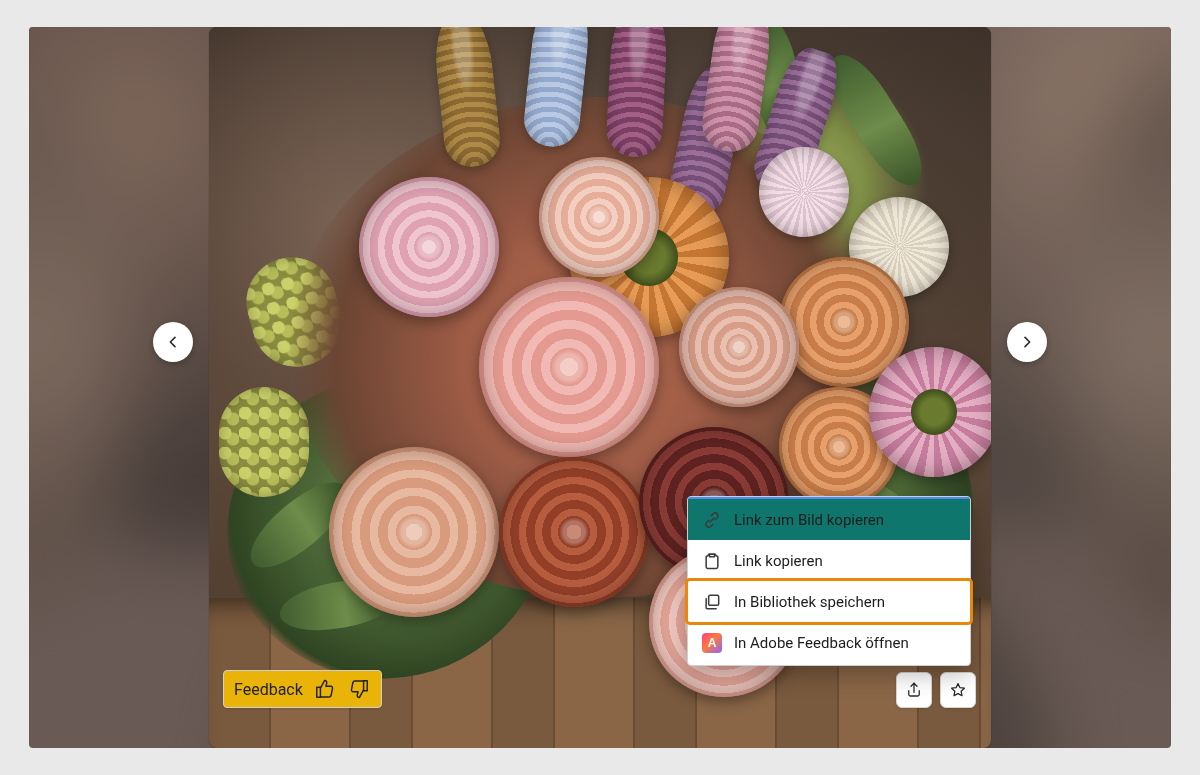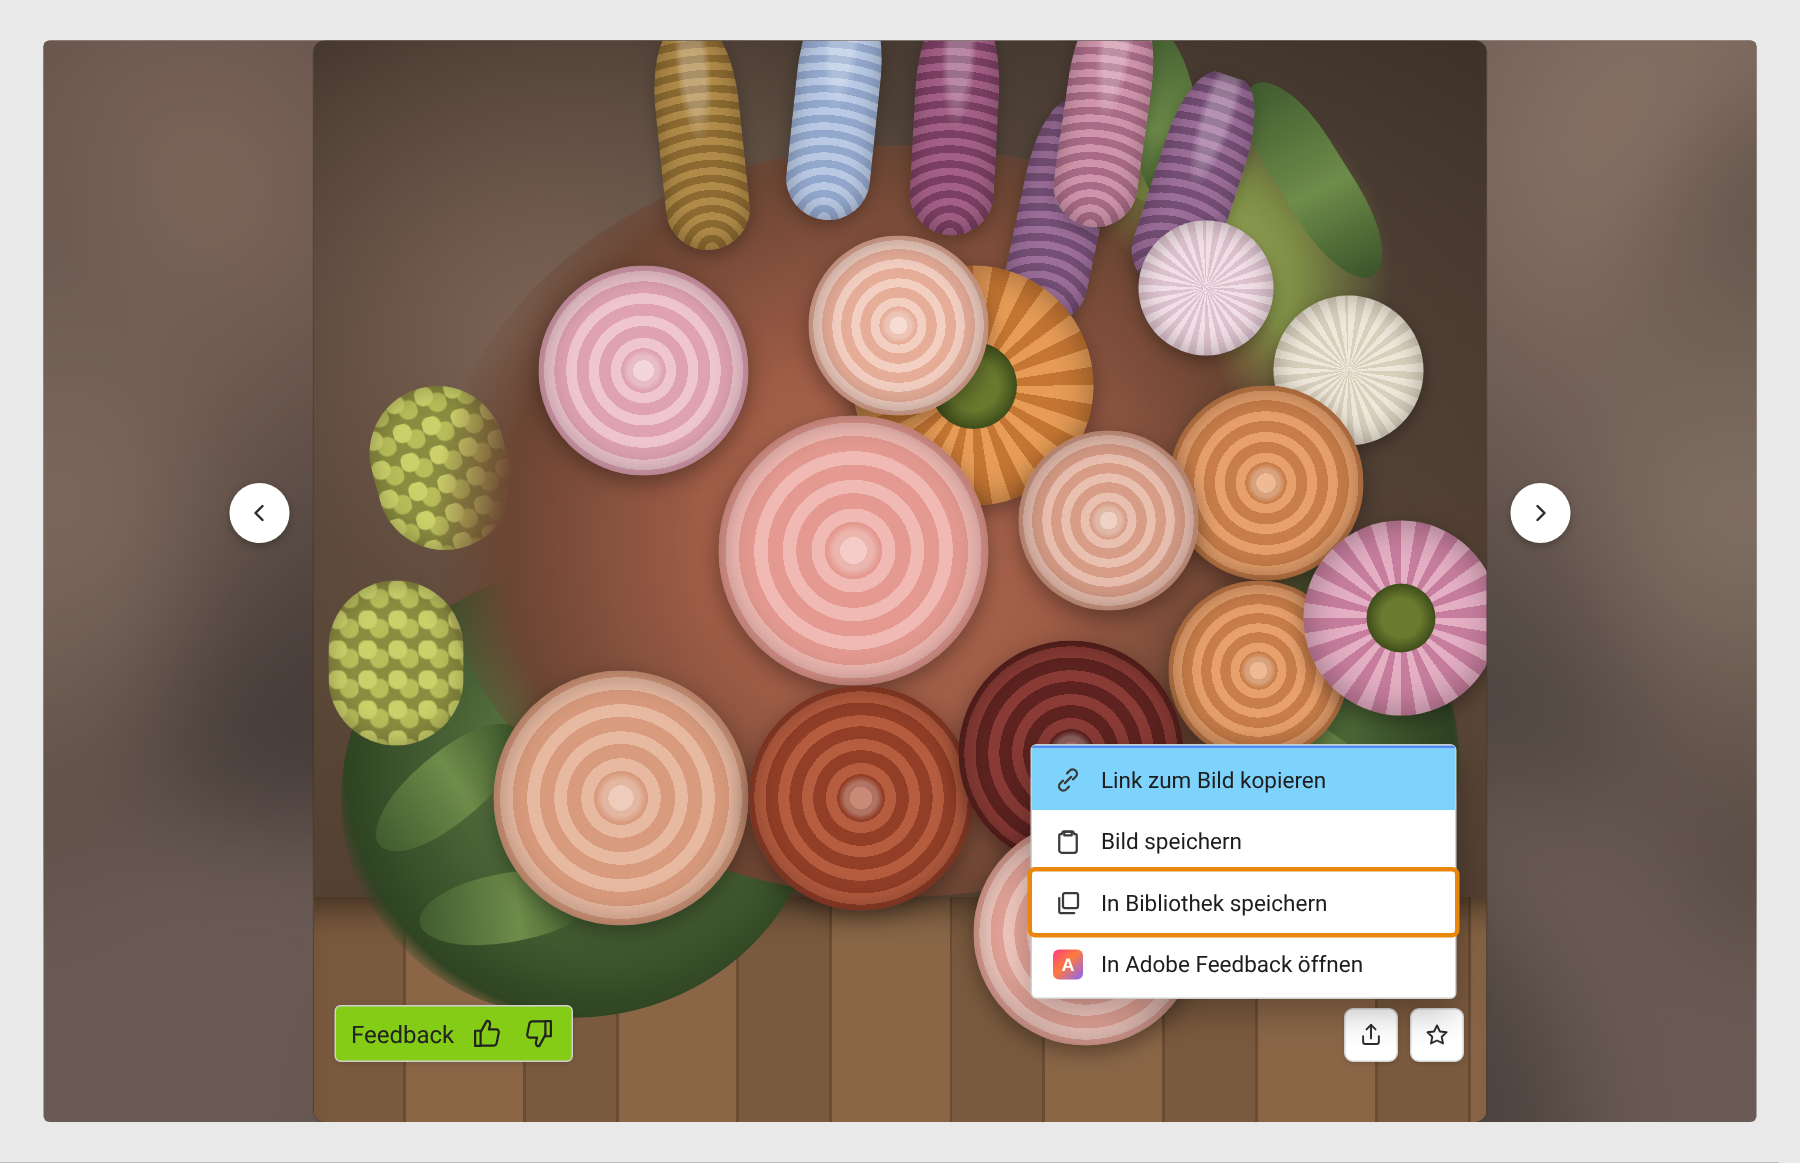--- a/index.html
+++ b/index.html
@@ -168,21 +168,21 @@
     cursor:pointer;
   }
   .nav-prev { left:124px; }
   .nav-next { right:124px; }
   .nav-btn svg { width:16px; height:16px; stroke:#2b2b2b; }
 
   
   .feedback {
     position:absolute; left:194px; bottom:40px;
     height:36px; padding:0 10px;
-    background:#84cc16; border:1px solid #d0d0d0; border-radius:4px;
+    background:#eab308; border:1px solid #d0d0d0; border-radius:4px;
     display:flex; align-items:center; gap:10px;
     box-shadow:0 1px 3px rgba(0,0,0,0.12);
   }
   .feedback span { font-size:16px; color:#222; }
   .thumb { width:24px; height:24px; display:flex; align-items:center; justify-content:center; cursor:pointer;}
   .thumb svg { width:22px; height:22px; stroke:#222; fill:none; stroke-width:1.6; }
 
   
   .actions { position:absolute; right:195px; bottom:40px; display:flex; gap:8px; }
   .iconbtn {
@@ -198,21 +198,21 @@
     background:#fff; border:1px solid #cfcfcf; border-radius:4px;
     box-shadow:0 8px 24px rgba(0,0,0,0.28);
     padding:2px 0;
   }
   .menu-item {
     position:relative;
     display:flex; align-items:center; gap:12px;
     height:41px; padding:0 14px;
     font-size:15px; color:#1d1d1d; cursor:pointer;
   }
-  .menu-item.hover { background:#7dd3fc; }
+  .menu-item.hover { background:#0f766e; }
   .menu-item .mi { width:20px; height:20px; flex:0 0 20px; display:flex; align-items:center; justify-content:center;}
   .menu-item .mi svg { width:20px; height:20px; }
   .menu-item.highlight-ring { box-shadow: 0 0 0 3px #e8870c; z-index:2; border-radius:2px;}
   .menu-top-accent { position:absolute; left:0; right:0; top:0; height:2px; background:#4b8df0; border-radius:3px 3px 0 0;}
   .adobe-tile{
     width:20px;height:20px;border-radius:4px;
     background:linear-gradient(135deg,#ff3d7f 0%, #ff7a3d 45%, #8a63ff 100%);
     display:flex;align-items:center;justify-content:center;
     color:#fff;font-weight:800;font-size:12px;font-family:Arial,sans-serif;
   }
@@ -324,21 +324,21 @@
       <span>Link zum Bild kopieren</span>
     </div>
 
     <div class="menu-item">
       <span class="mi">
         <svg viewBox="0 0 24 24" fill="none" stroke="#3a3a3a" stroke-width="1.8" stroke-linecap="round" stroke-linejoin="round">
           <path d="M8 4h8l1 2h1a1 1 0 0 1 1 1v12a2 2 0 0 1-2 2H7a2 2 0 0 1-2-2V7a1 1 0 0 1 1-1h1l1-2z"></path>
           <path d="M9 4h6v3H9z"></path>
         </svg>
       </span>
-      <span>Bild speichern</span>
+      <span>Link kopieren</span>
     </div>
 
     <div class="menu-item highlight-ring">
       <span class="mi">
         <svg viewBox="0 0 24 24" fill="none" stroke="#3a3a3a" stroke-width="1.8" stroke-linecap="round" stroke-linejoin="round">
           <rect x="8" y="4" width="12" height="12" rx="1.5"></rect>
           <path d="M5 8v11a1 1 0 0 0 1 1h11"></path>
         </svg>
       </span>
       <span>In Bibliothek speichern</span>

